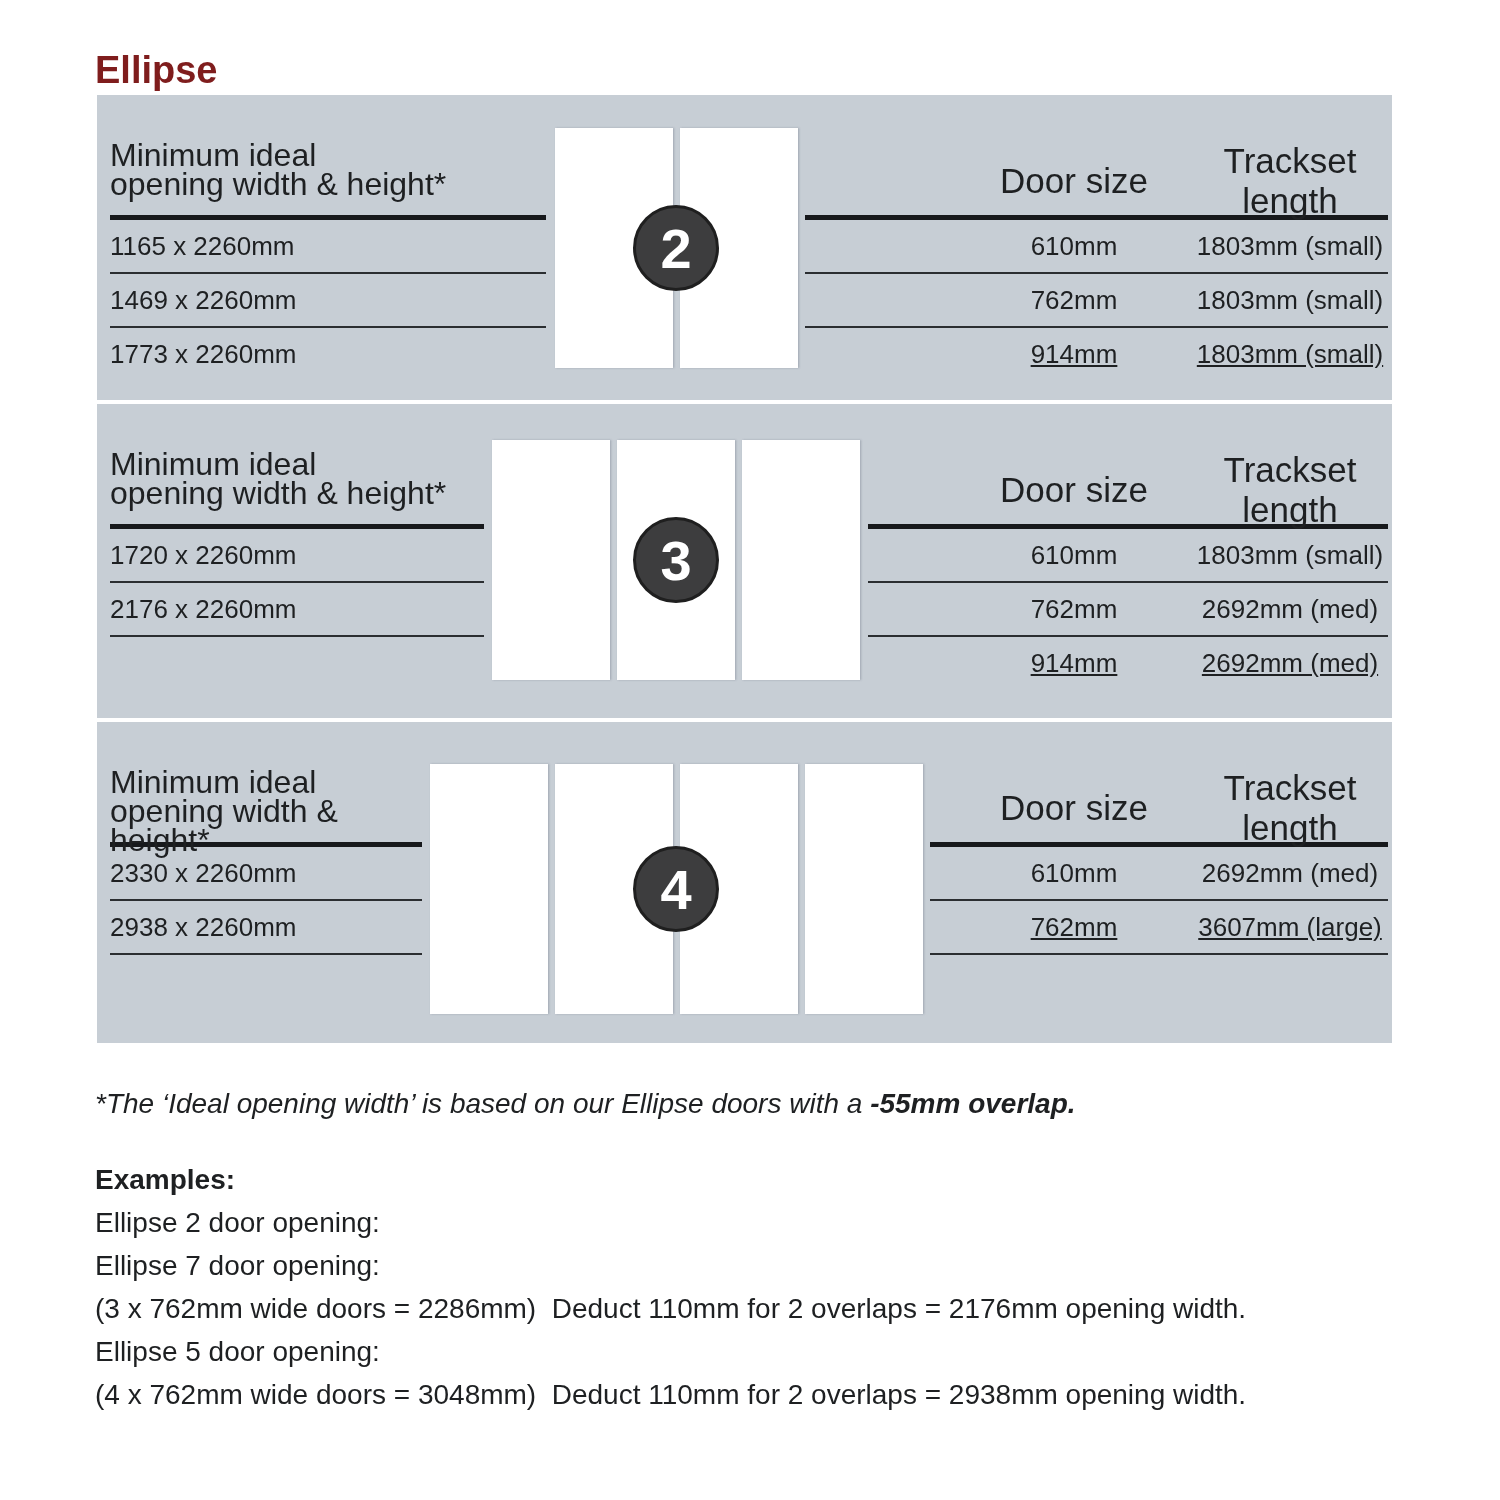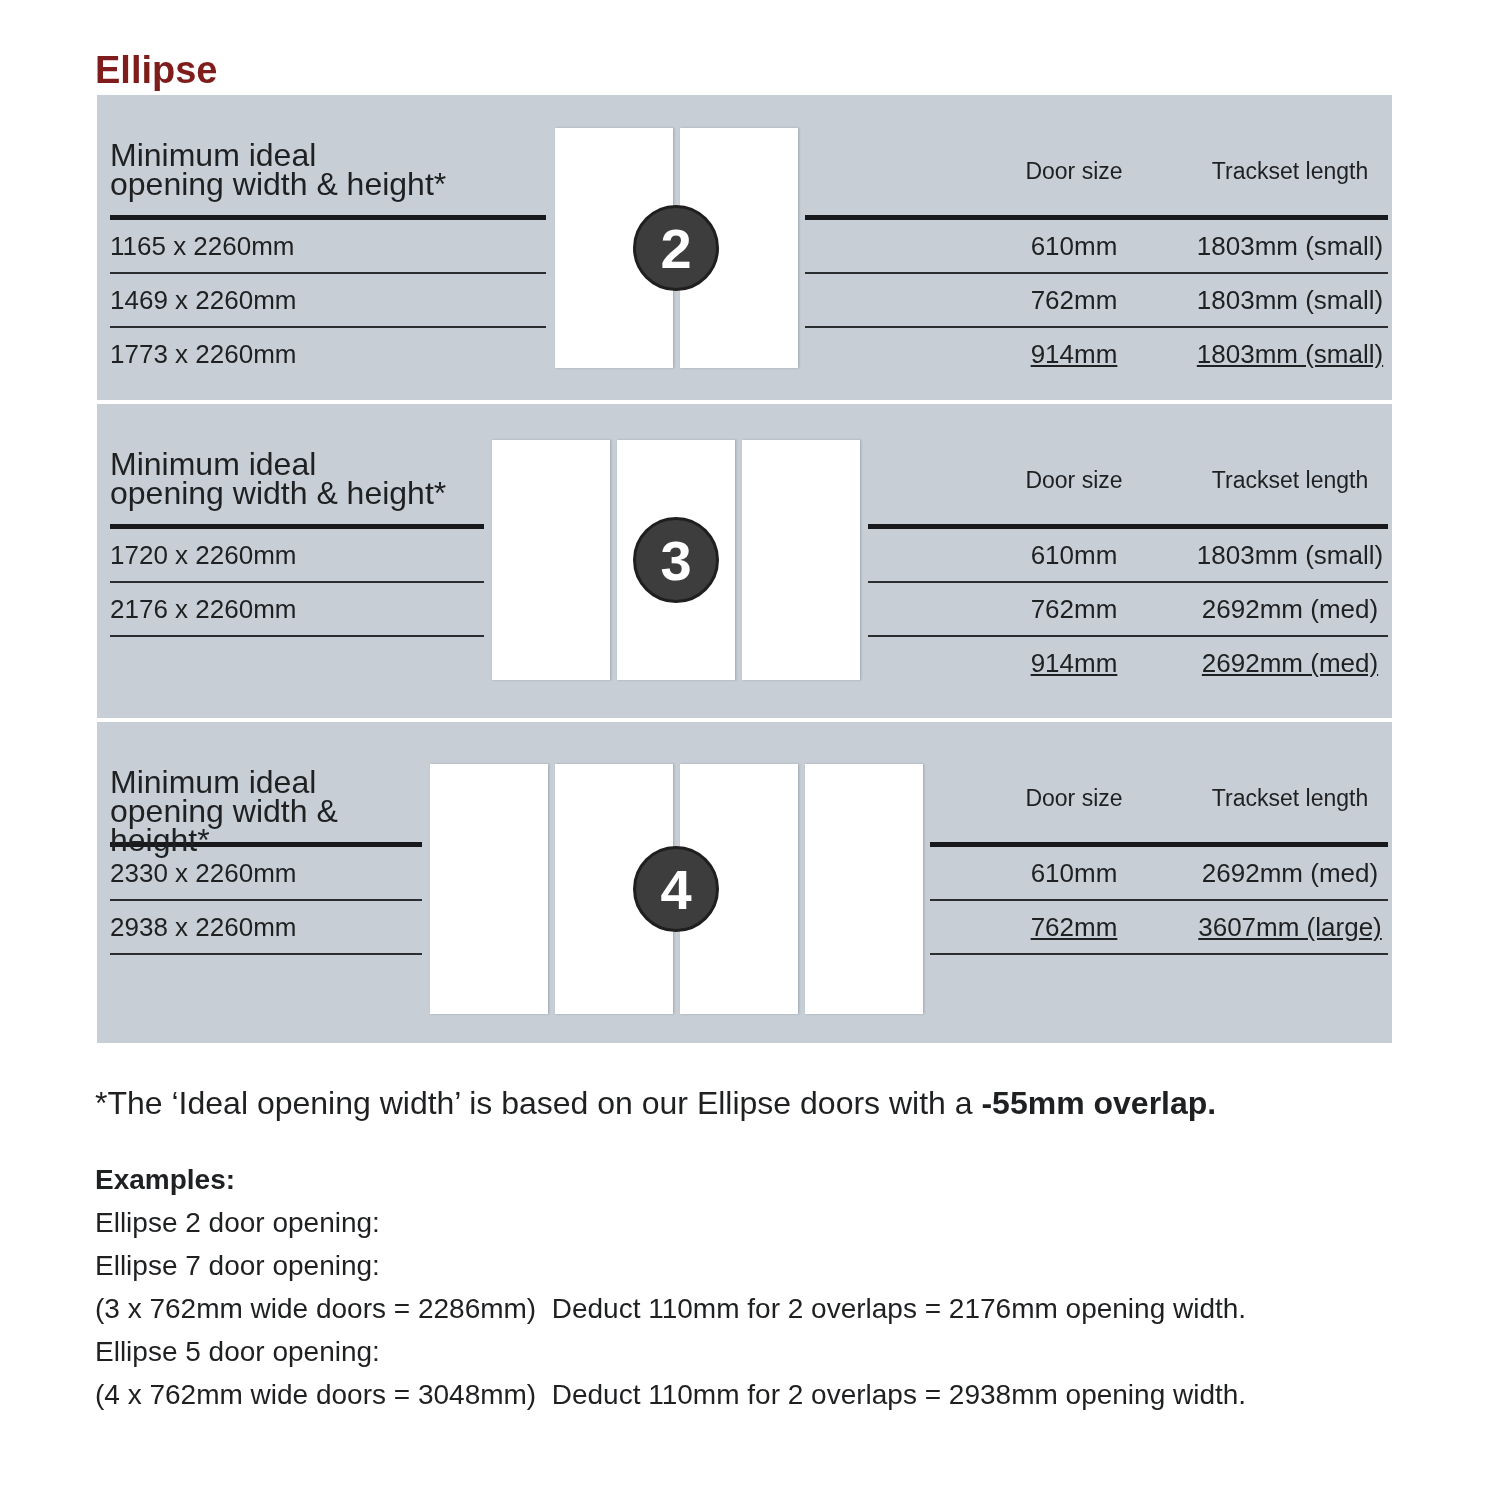--- a/index.html
+++ b/index.html
@@ -24,39 +24,39 @@
   .rule{background:var(--rule-dark,#17191c);}
   .rule.thick{height:5px;margin-top:14px;}
   .lrow{
     height:52px;line-height:52px;font-size:26px;
     border-bottom:2px solid var(--rule-thin,#2b2e31);
   }
   .lrow.last{border-bottom:none;}
   .sec.bottom-rule .lrow.last{border-bottom:2px solid var(--rule-thin,#2b2e31);}
   .rgrid{display:grid;grid-template-columns:1fr 236px 196px;}
   .rgrid > div{text-align:center;}
-  .rcol-header{height:60px;align-items:center;font-size:23px;}
+  .rcol-header{height:60px;align-items:center;font-size:35px;}
   .right-col{position:absolute;top:46px;right:4px;}
   .rrow{height:52px;line-height:52px;font-size:26px;border-bottom:2px solid var(--rule-thin,#2b2e31);}
   .rrow.last{border-bottom:none;text-decoration:underline;}
   .sec.bottom-rule .rrow.last{border-bottom:2px solid var(--rule-thin,#2b2e31);}
   .doors{position:absolute;display:flex;gap:7px;}
   .door-panel{
     width:118px;background:var(--door-fill,#ffffff);
     box-shadow:1px 0 2px rgba(110,120,132,.45);
   }
   .badge{
     position:absolute;left:536px;width:86px;height:86px;border-radius:50%;
     background:var(--circle-bg,#3d3d3e);border:3px solid var(--circle-border,#1f1f1f);
     box-sizing:border-box;
     display:flex;align-items:center;justify-content:center;
     color:#ffffff;font-size:56px;font-weight:700;
   }
   .footnote{
-    position:absolute;left:95px;top:1082px;font-size:32px;line-height:43px;
+    position:absolute;left:95px;top:1082px;font-size:28px;line-height:43px;font-style:italic;
   }
   .footnote b{font-weight:700;}
   .examples{position:absolute;left:95px;top:1158px;font-size:28px;}
   .examples > div{height:43px;line-height:43px;white-space:pre-wrap;}
   .examples .heading{font-weight:700;}
 </style>
 </head>
 <body>
 
 <h1 class="page-title">Ellipse</h1>

